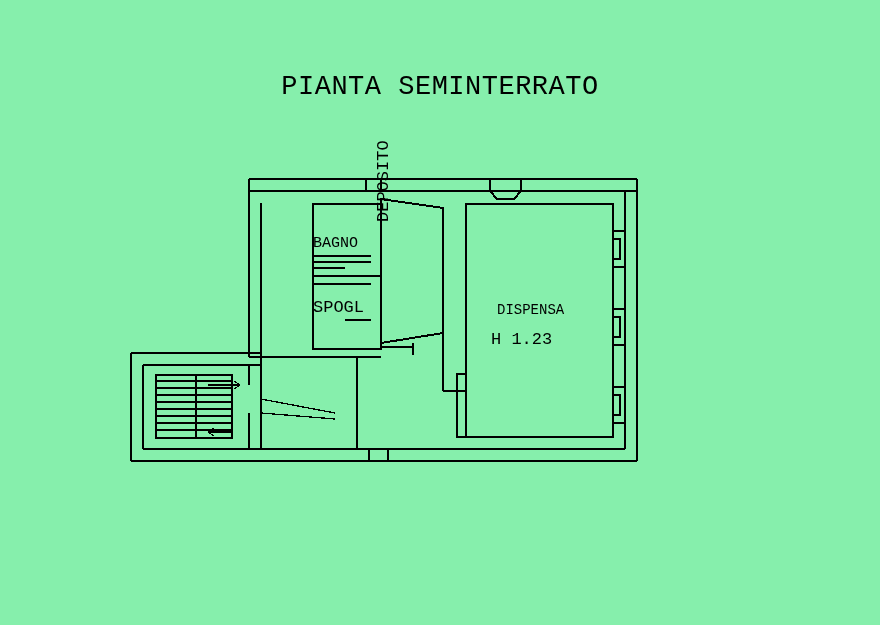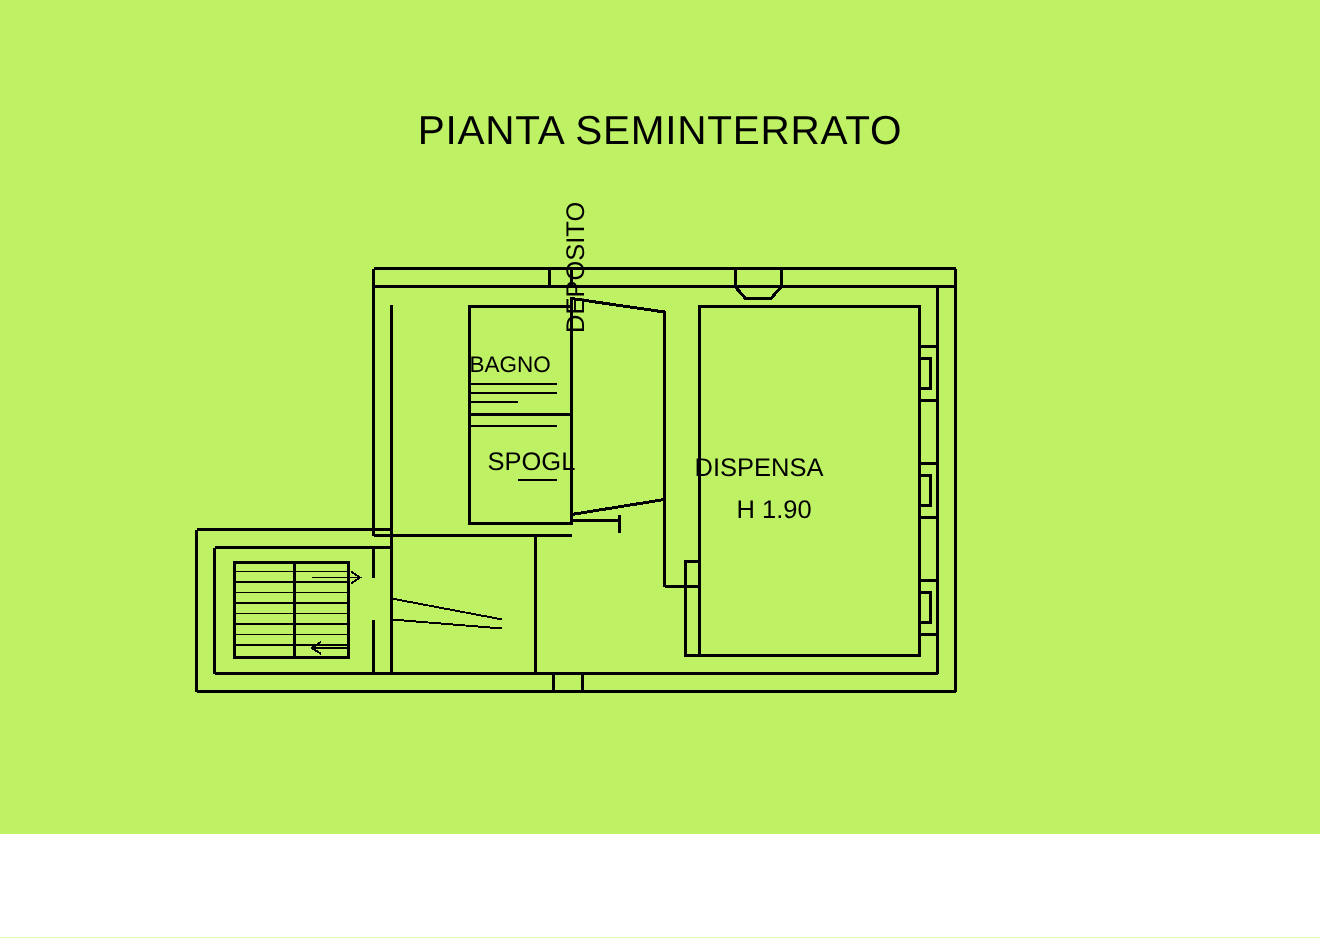--- a/index.html
+++ b/index.html
@@ -3,24 +3,24 @@
 <meta charset="utf-8">
 <style>
   html, body {
     margin: 0;
     padding: 0;
     background: #ffffff;
   }
   #page {
     position: relative;
     width: 880px;
-    height: 556px;
-    background: #bef264;
+    height: 625px;
+    background: #86efac;
     overflow: hidden;
-    font-family: Liberation Sans, sans-serif;
+    font-family: Liberation Mono, monospace;
   }
   #title {
     position: absolute;
     left: 0;
     top: 72px;
     width: 880px;
     text-align: center;
     font-size: 27px;
     color: #000000;
     letter-spacing: 0.5px;
@@ -39,33 +39,32 @@
   #label-bagno {
     left: 313px;
     top: 235px;
     font-size: 15px;
     text-align: right;
   }
   #label-spogl {
     left: 313px;
     top: 298px;
     font-size: 17px;
-    margin-left: 12px;
   }
   #label-deposito {
     left: 374px;
     top: 222px;
     font-size: 17px;
     transform: rotate(-90deg);
     transform-origin: left top;
   }
   #label-dispensa {
-    left: 463px;
+    left: 497px;
     top: 302px;
-    font-size: 17px;
+    font-size: 14px;
     text-align: center;
   }
   #label-dispensa-h {
     left: 491px;
     top: 330px;
     font-size: 17px;
   }
 </style>
 </head>
 <body>
@@ -185,15 +184,15 @@
         <path d="M 313,262 L 371,262"></path>
       </g>
 
     </g>
   </svg>
 
   <div class="room-label" id="label-bagno">BAGNO</div>
   <div class="room-label" id="label-spogl">SPOGL</div>
   <div class="room-label" id="label-deposito">DEPOSITO</div>
   <div class="room-label" id="label-dispensa">DISPENSA</div>
-  <div class="room-label" id="label-dispensa-h">H 1.90</div>
+  <div class="room-label" id="label-dispensa-h">H 1.23</div>
 
 </div>
 
 </body></html>

